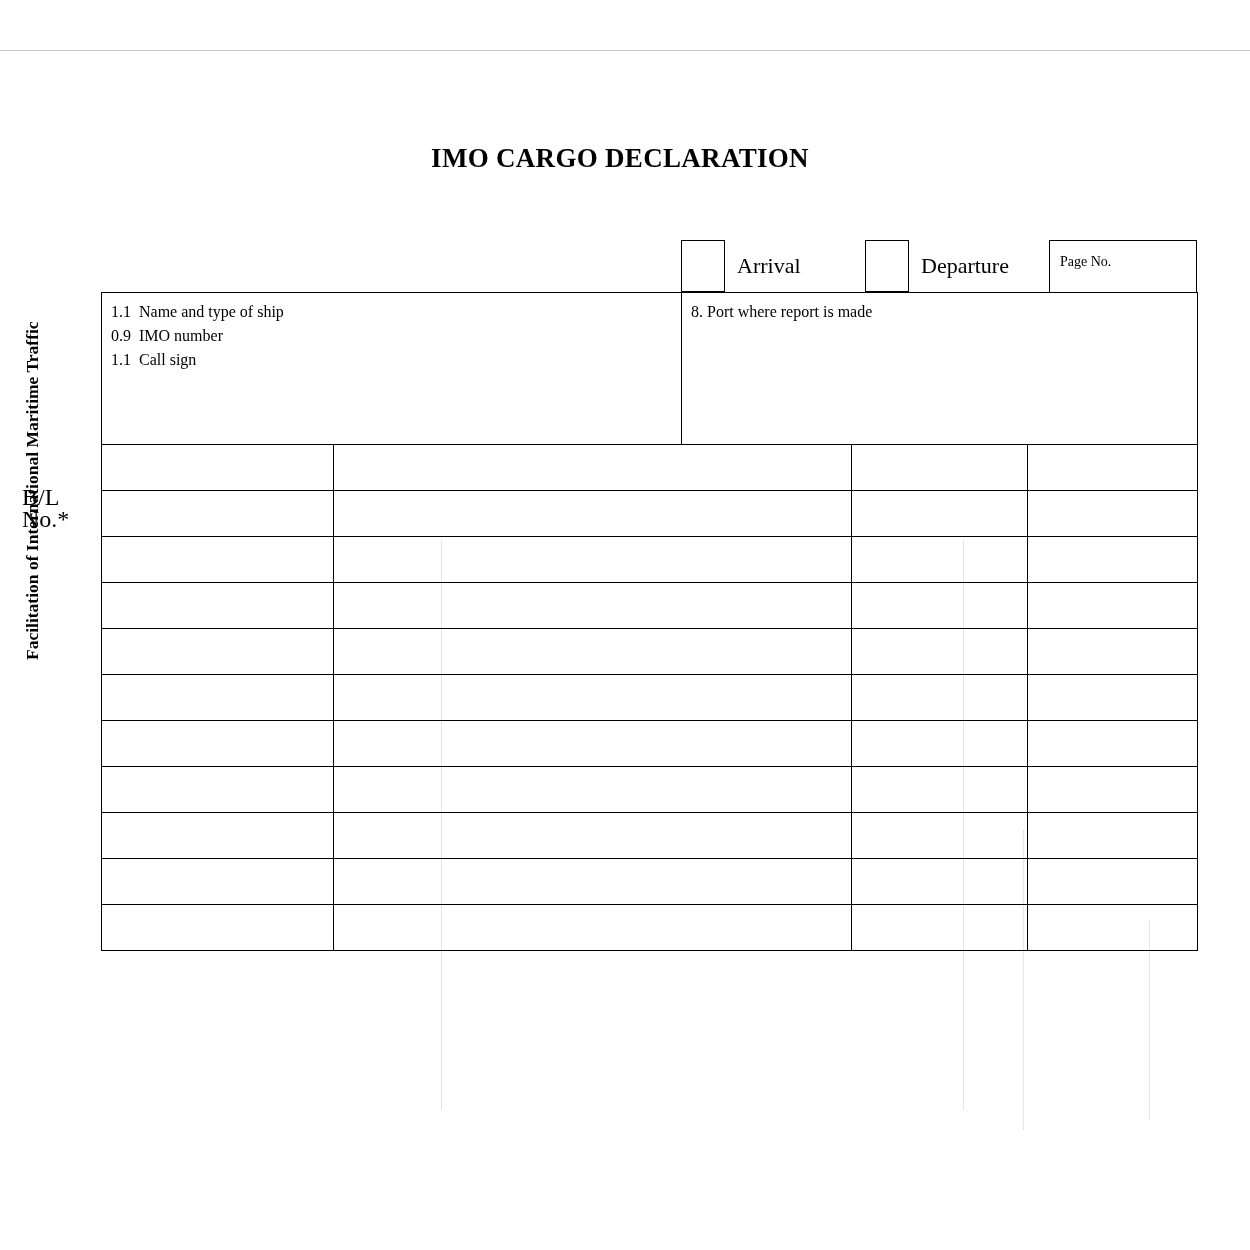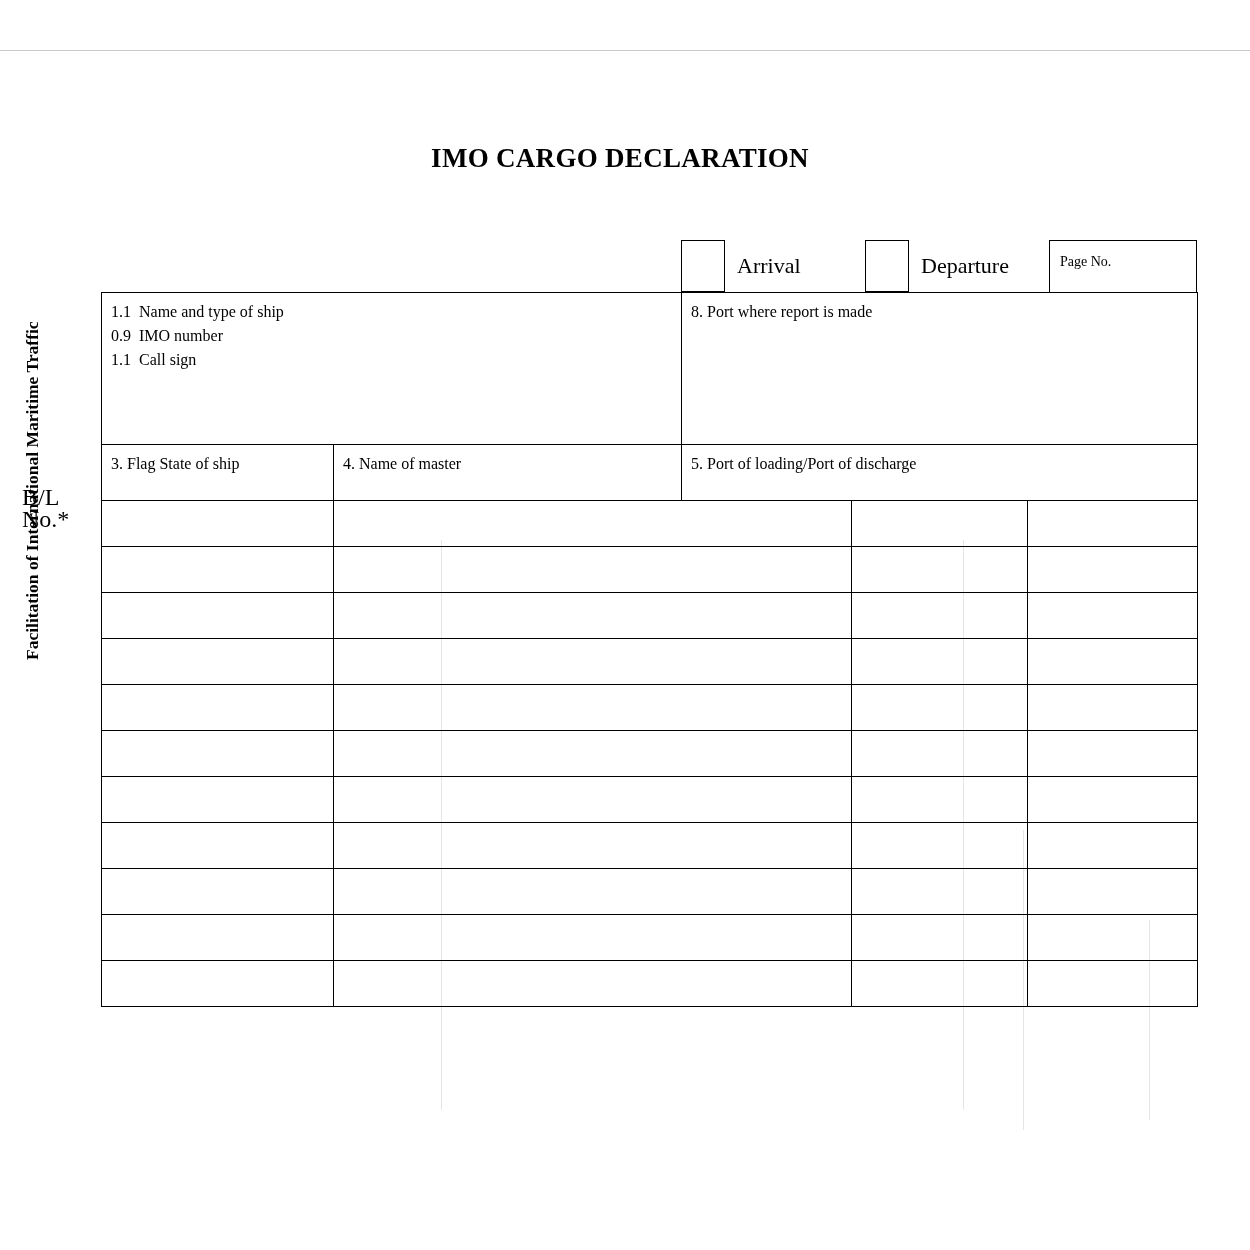--- a/index.html
+++ b/index.html
@@ -196,31 +196,20 @@
           <td colspan="2" style="height:144px" class="block1">
             <p>1.1  Name and type of ship</p>
             <p>0.9  IMO number</p>
             <p>1.1  Call sign</p>
           </td>
           <td colspan="3">
             <span>8. Port where report is made</span>
           </td>
         </tr>
 
-        <tr>
-          <td style="height:48px">
-            <span>3. Flag State of ship</span>
-          </td>
-          <td>
-            <span>4. Name of master</span>
-          </td>
-          <td colspan="3">
-            <span>5. Port of loading/Port of discharge</span>
-          </td>
-        </tr>
 
 
         <tr class="rowline">
           <td></td>
           <td colspan="2"></td>
           <td></td>
           <td></td>
         </tr>
           <tr class="rowline">
           <td></td>

